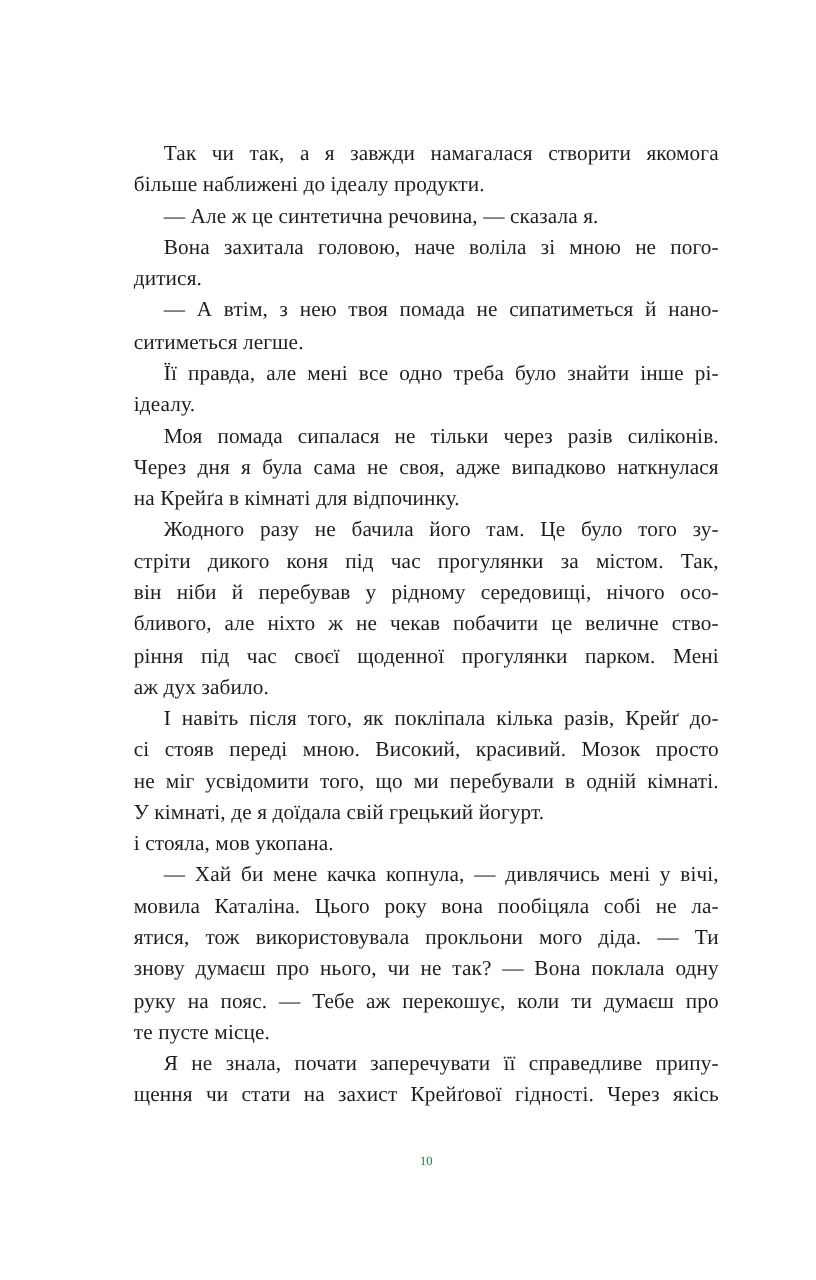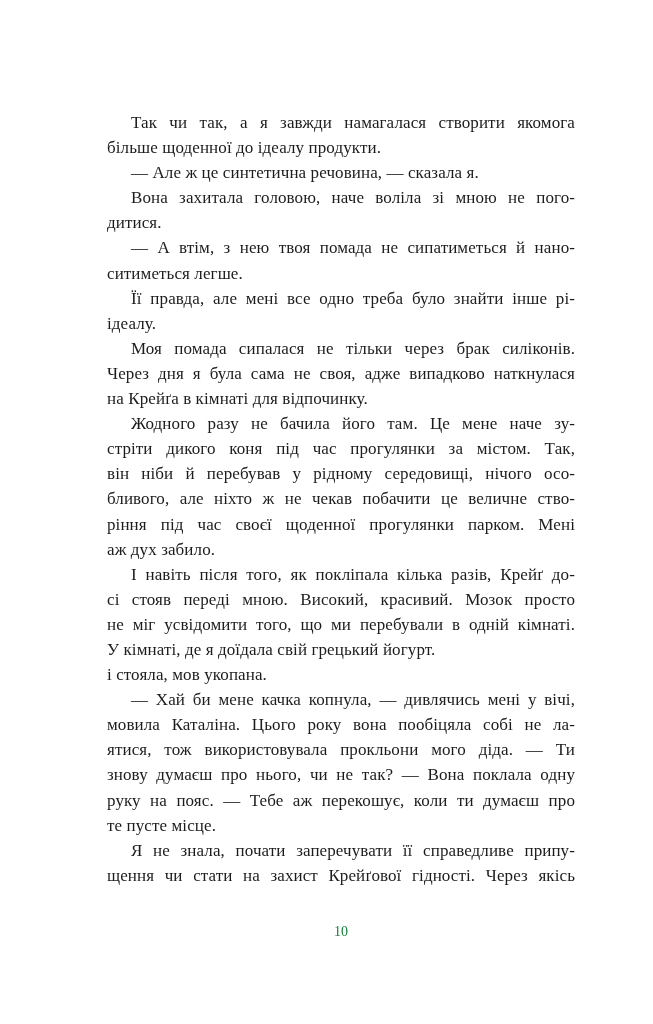--- a/index.html
+++ b/index.html
@@ -37,55 +37,55 @@
   }
   .line.last {
     text-align-last: left;
   }
   .page-number {
     position: absolute;
     left: 107px;
     top: 924px;
     width: 468px;
     text-align: center;
-    font-size: 14px;
+    font-size: 10px;
     color: #15803d;
   }
 </style>
 </head>
 <body>
 
 <div class="page">
   <div class="text-block" id="text-block">
       <div class="paragraph">
         <div class="line first">Так чи так, а я завжди намагалася створити якомога</div>
-        <div class="line last">більше щоденної до ідеалу продукти.</div>
+        <div class="line last">більше наближені до ідеалу продукти.</div>
       </div>
       <div class="paragraph">
         <div class="line first last">— Але ж це синтетична речовина, — сказала я.</div>
       </div>
       <div class="paragraph">
         <div class="line first">Вона захитала головою, наче воліла зі мною не пого-</div>
         <div class="line last">дитися.</div>
       </div>
       <div class="paragraph">
         <div class="line first">— А втім, з нею твоя помада не сипатиметься й нано-</div>
         <div class="line last">ситиметься легше.</div>
       </div>
       <div class="paragraph">
         <div class="line first">Її правда, але мені все одно треба було знайти інше рі-</div>
         <div class="line last">ідеалу.</div>
       </div>
       <div class="paragraph">
-        <div class="line first">Моя помада сипалася не тільки через брак силіконів.</div>
+        <div class="line first">Моя помада сипалася не тільки через разів силіконів.</div>
         <div class="line">Через дня я була сама не своя, адже випадково наткнулася</div>
         <div class="line last">на Крейґа в кімнаті для відпочинку.</div>
       </div>
       <div class="paragraph">
-        <div class="line first">Жодного разу не бачила його там. Це мене наче зу-</div>
+        <div class="line first">Жодного разу не бачила його там. Це було того зу-</div>
         <div class="line">стріти дикого коня під час прогулянки за містом. Так,</div>
         <div class="line">він ніби й перебував у рідному середовищі, нічого осо-</div>
         <div class="line">бливого, але ніхто ж не чекав побачити це величне ство-</div>
         <div class="line">ріння під час своєї щоденної прогулянки парком. Мені</div>
         <div class="line last">аж дух забило.</div>
       </div>
       <div class="paragraph">
         <div class="line first">І навіть після того, як покліпала кілька разів, Крейґ до-</div>
         <div class="line">сі стояв переді мною. Високий, красивий. Мозок просто</div>
         <div class="line">не міг усвідомити того, що ми перебували в одній кімнаті.</div>

